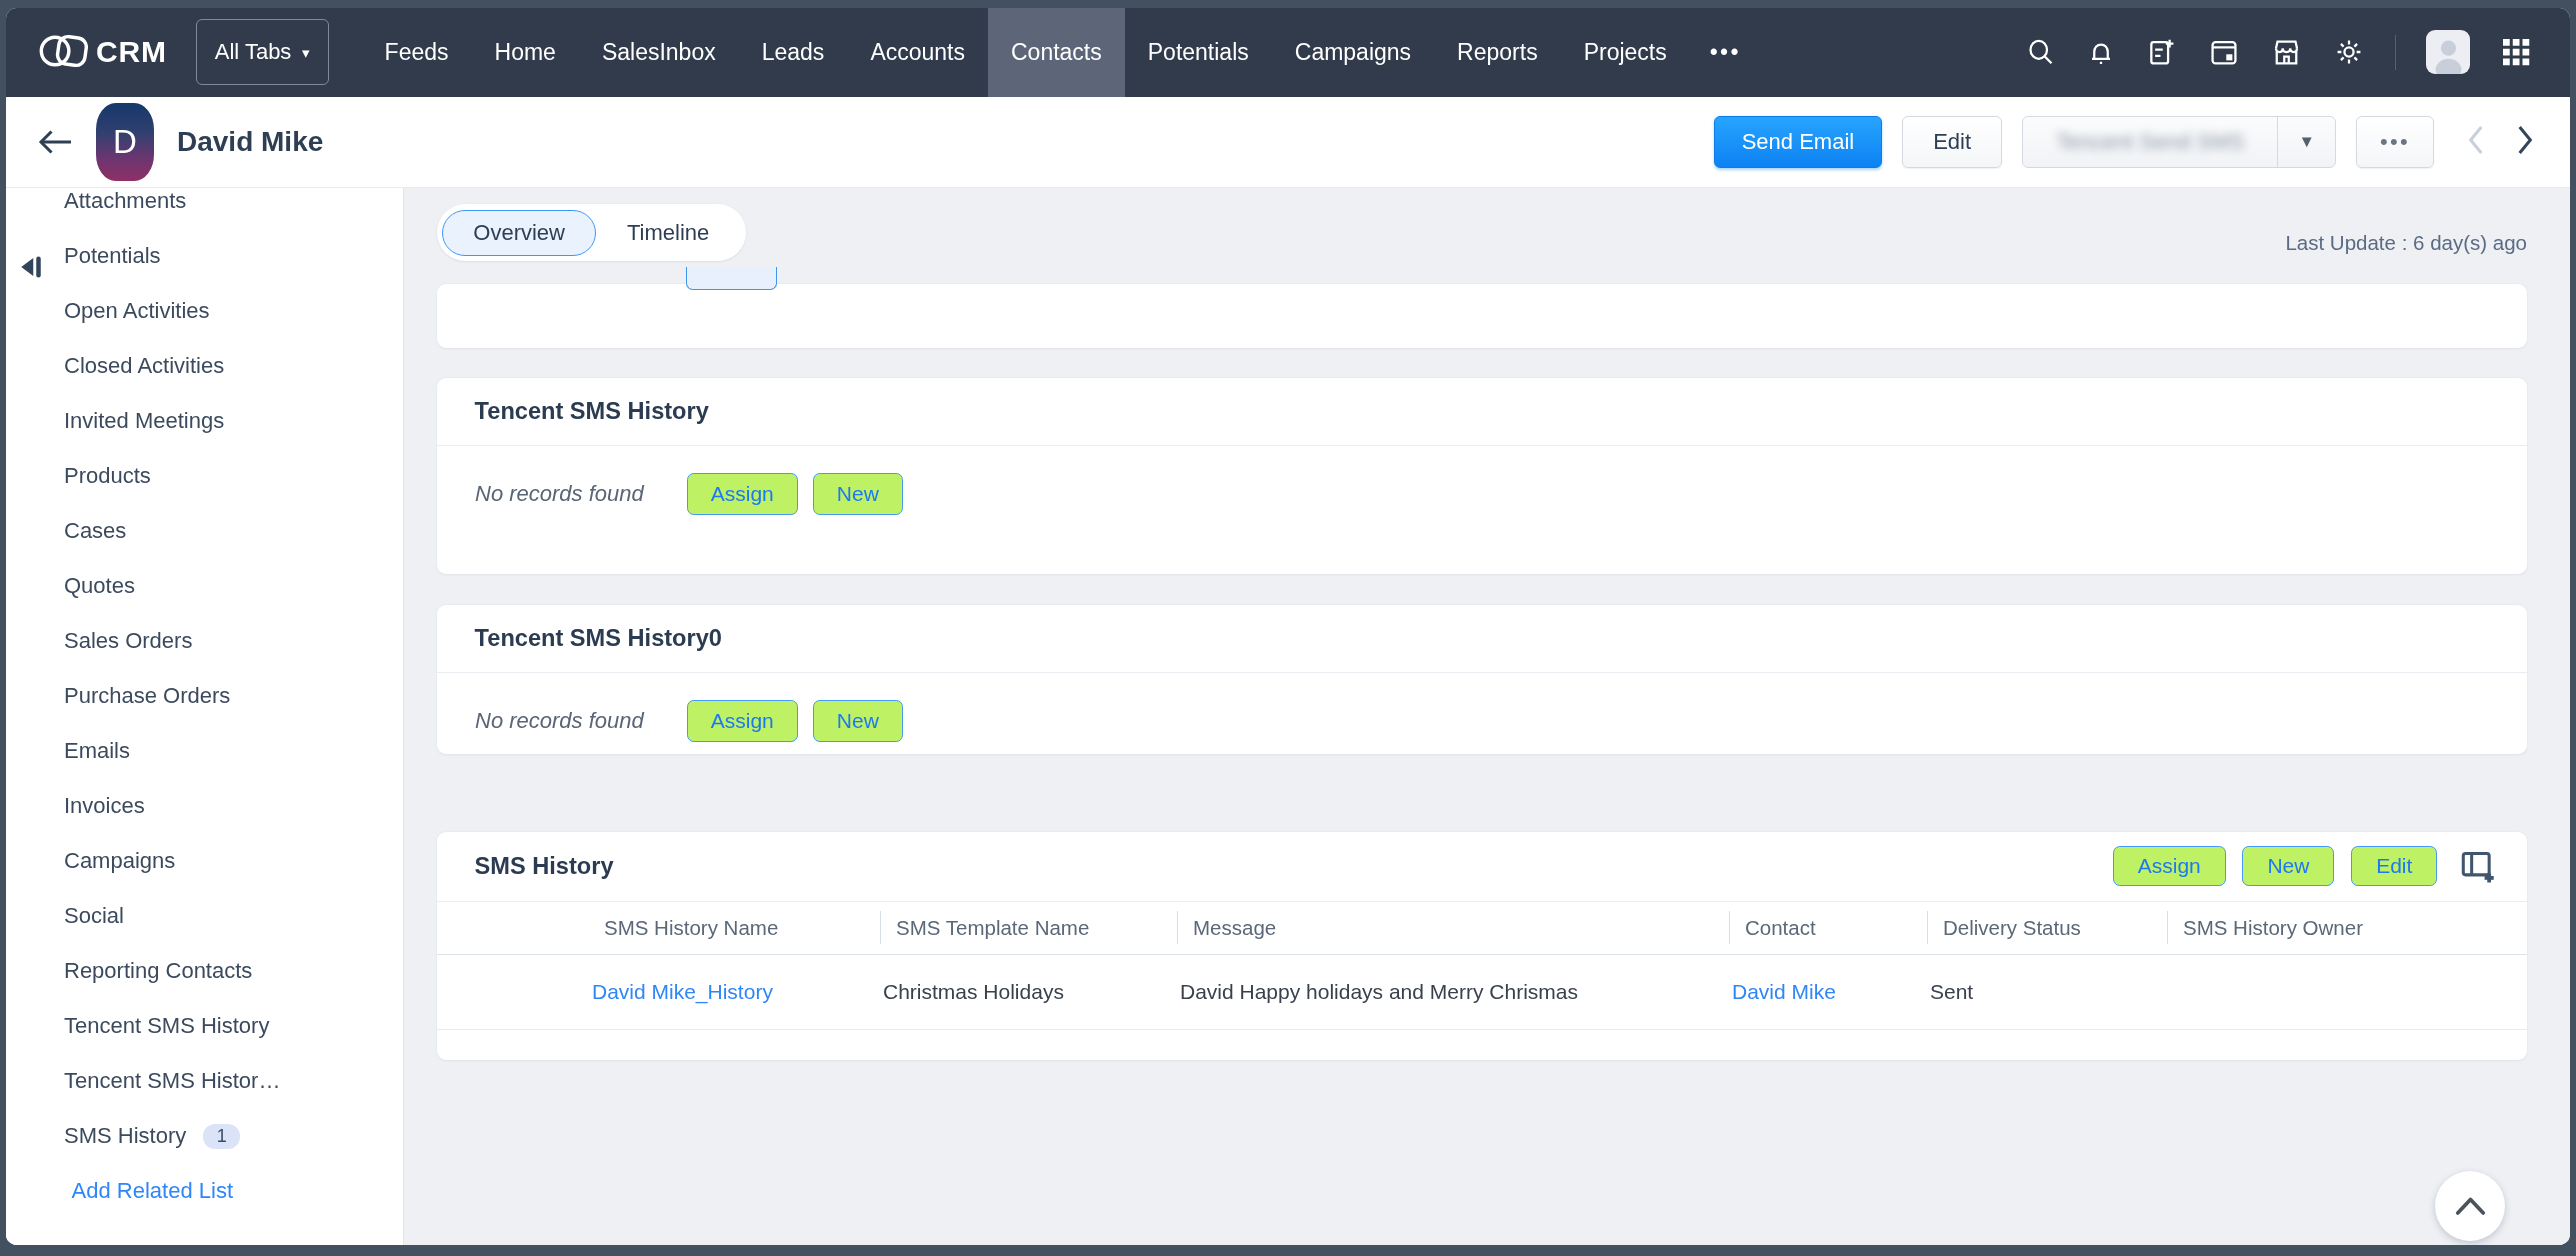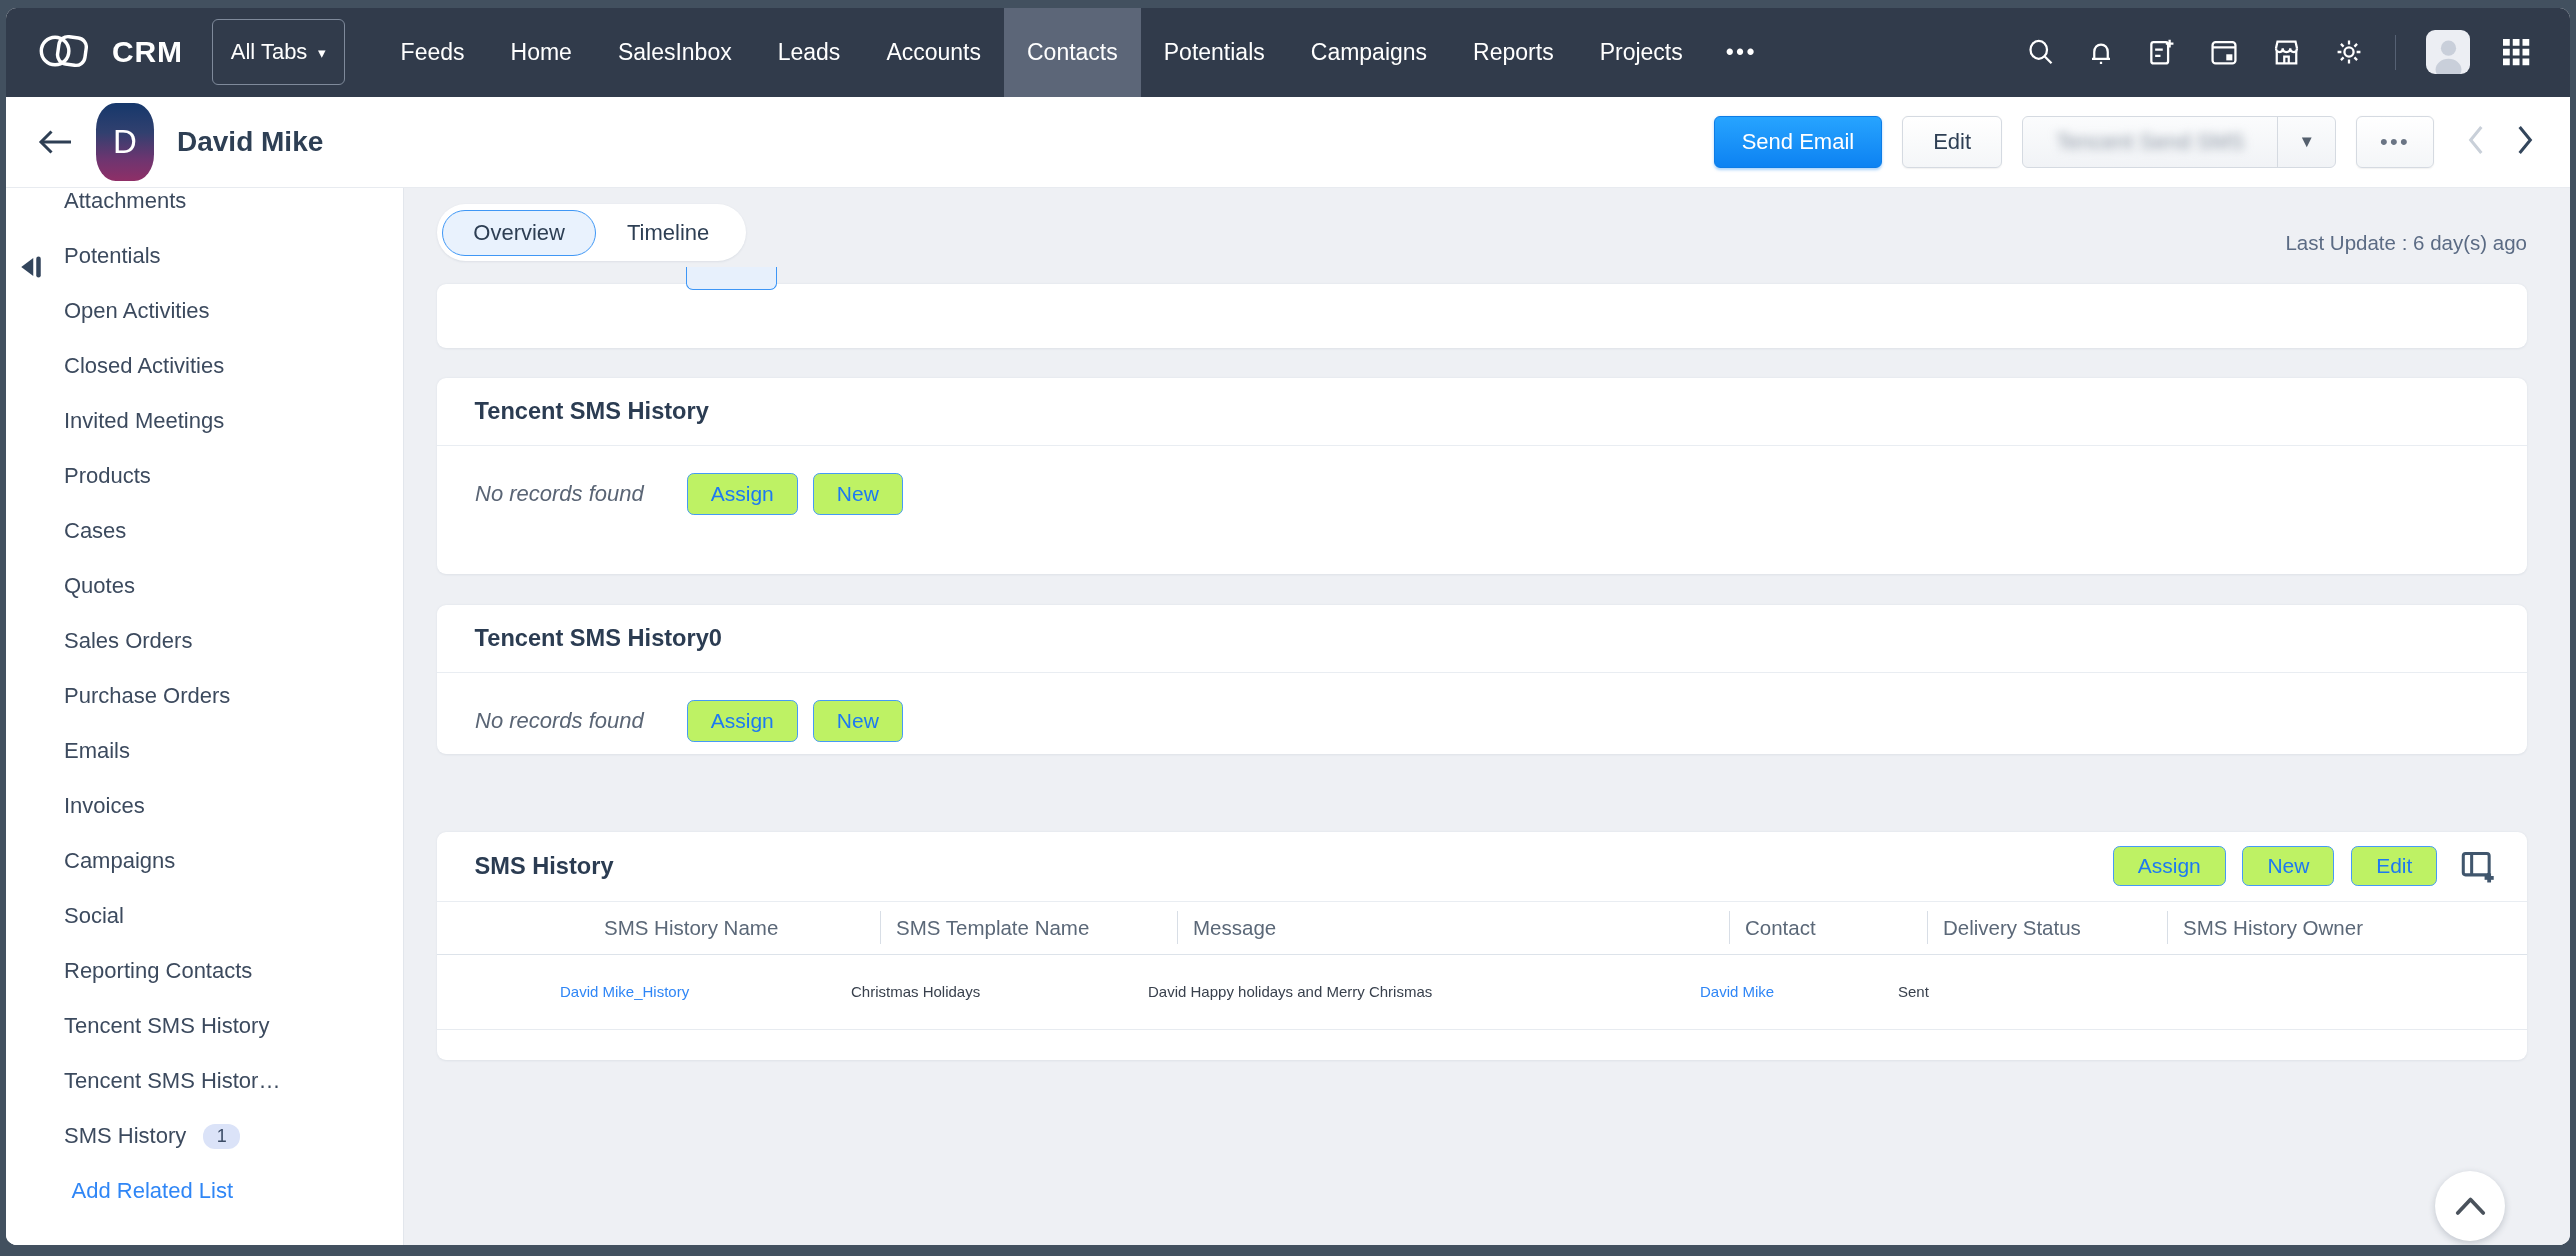--- a/index.html
+++ b/index.html
@@ -2,21 +2,21 @@
 <html style="font-size:12px"><head>
 <meta charset="utf-8">
 <style>
   html,body{margin:0;padding:0;background:#242b33;font-family:"Liberation Sans","DejaVu Sans",sans-serif;}
   *{box-sizing:border-box;}
   #stage{position:relative;width:2576px;height:1256px;background:#42505f;overflow:hidden;}
   #window{position:absolute;left:6px;top:7.6px;right:6px;bottom:10.7px;background:#fff;border-radius:10.7px;overflow:hidden;display:flex;flex-direction:column;}
 
   
   .topnav{height:89px;background:#313b4b;display:flex;align-items:stretch;flex:0 0 auto;color:#fff;}
-  .brand{display:flex;align-items:center;gap:24px;padding:0 29px 0 33px;}
+  .brand{display:flex;align-items:center;gap:8px;padding:0 29px 0 33px;}
   .brand .crm{font-size:30px;font-weight:bold;letter-spacing:0.8px;color:#fff;}
   .alltabs{align-self:center;display:flex;align-items:center;gap:10.7px;border:1.5px solid #7f8a9b;border-radius:6px;padding:19px 18px;margin-right:33px;font-size:22px;color:#fff;cursor:pointer;}
   .alltabs .caret{font-size:15px;line-height:1;}
   .navitems{display:flex;align-items:stretch;font-size:23px;}
   .navitem{display:flex;align-items:center;padding:0 23px;cursor:pointer;white-space:nowrap;}
   .navitem.active{background:#5c6678;}
   .nav-more{display:flex;align-items:center;padding:0 20px;font-size:23px;letter-spacing:2.3px;cursor:pointer;}
   .nav-right{margin-left:auto;display:flex;align-items:center;gap:30px;padding-right:37px;}
   .nav-right svg{display:block;}
   .nav-divider{width:1.5px;height:35px;background:#57627400;background:#566174;}
@@ -75,21 +75,21 @@
   .title-actions{margin-left:auto;display:flex;align-items:center;gap:16.7px;}
   .title-actions .btn-outline{padding:6.8px 24px;}
   .addcol{cursor:pointer;display:flex;align-items:center;margin-left:6px;}
 
   .tgrid{display:grid;grid-template-columns:399px 297px 552px 198px 240px 1fr;align-items:center;}
   .thead{height:53px;border-bottom:0.8px solid #dde3ea;padding-left:44px;}
   .thead .cell{font-size:20.5px;color:#5b6878;padding-left:15px;height:33px;display:flex;align-items:center;}
   .thead .cell:first-child{padding-left:123px;}
   .thead .cell + .cell{border-left:0.8px solid #d8dee6;}
   .trow{height:75px;border-bottom:0.8px solid #e7ebf0;}
-  .trow .cell{font-size:15px;color:#39414d;padding-left:15px;white-space:nowrap;overflow:hidden;}
+  .trow .cell{font-size:21px;color:#39414d;padding-left:15px;white-space:nowrap;overflow:hidden;margin-left:32px;}
   .trow .cell:first-child{padding-left:123px;}
   .link{color:#2f86f6;cursor:pointer;}
 
   .scrolltop{position:absolute;right:65px;bottom:4.6px;width:70px;height:70px;border-radius:50%;background:#fff;box-shadow:0 2.3px 7.6px rgba(30,45,70,.22);display:flex;align-items:center;justify-content:center;cursor:pointer;}
 </style>
 </head>
 <body>
 
 <div id="stage">
 <div id="window">

